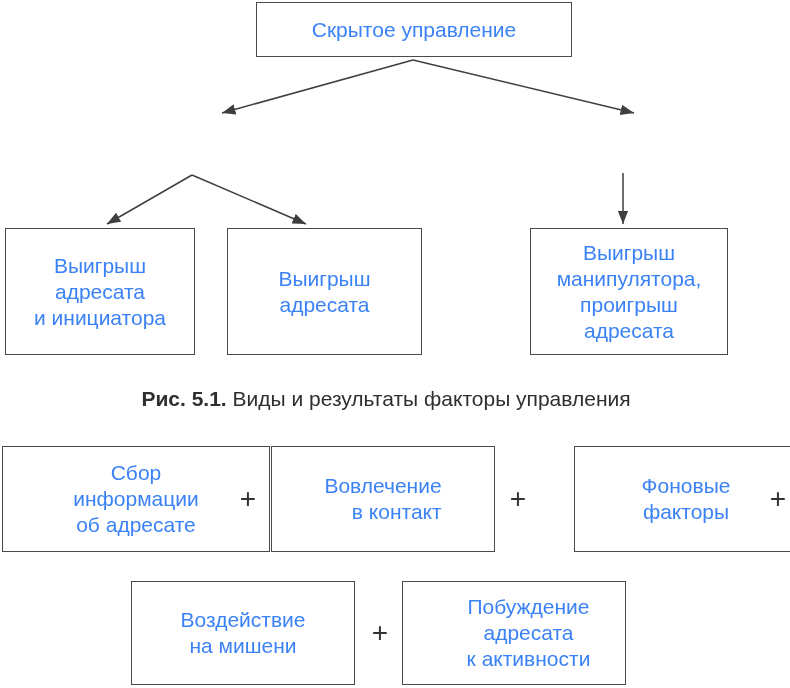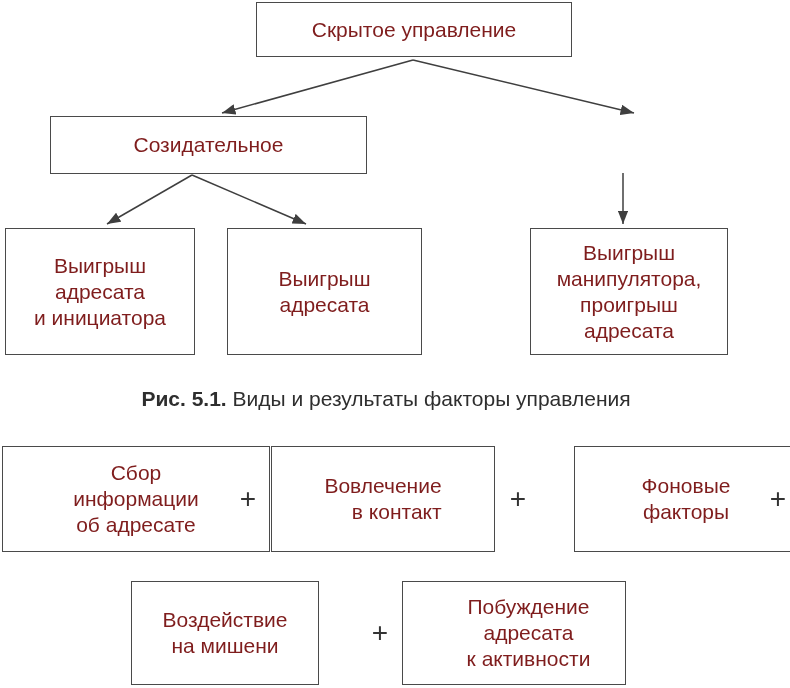--- a/index.html
+++ b/index.html
@@ -19,21 +19,21 @@
     display: flex;
     align-items: center;
     justify-content: center;
     text-align: center;
     box-sizing: border-box;
   }
   .box-label {
     font-size: 21px;
     line-height: 26px;
     white-space: pre-line;
-    color: #7f1d1d;
+    color: #3b82f6;
   }
   .plus {
     position: absolute;
     display: flex;
     align-items: center;
     justify-content: center;
     font-size: 28px;
     color: #333333;
   }
   .caption {
@@ -67,23 +67,20 @@
     <line x1="413" y1="60" x2="634" y2="113" stroke="#3f3f3f" stroke-width="1.5" marker-end="url(#ah)"></line>
     <line x1="192" y1="175" x2="107" y2="224" stroke="#3f3f3f" stroke-width="1.5" marker-end="url(#ah)"></line>
     <line x1="192" y1="175" x2="306" y2="224" stroke="#3f3f3f" stroke-width="1.5" marker-end="url(#ah)"></line>
     <line x1="623" y1="173" x2="623" y2="224" stroke="#3f3f3f" stroke-width="1.5" marker-end="url(#ah)"></line>
   </svg>
 
   <div class="box" style="left:256px; top:2px; width:316px; height:55px;">
     <span class="box-label">Скрытое управление</span>
   </div>
 
-  <div class="box" style="left:50px; top:116px; width:317px; height:58px;">
-    <span class="box-label">Созидательное</span>
-  </div>
 
 
   <div class="box" style="left:5px; top:228px; width:190px; height:127px;">
     <span class="box-label">Выигрыш
 адресата
 и инициатора</span>
   </div>
 
   <div class="box" style="left:227px; top:228px; width:195px; height:127px;">
     <span class="box-label">Выигрыш
@@ -113,21 +110,21 @@
 в контакт</span>
   </div>
   <div class="plus" style="left:503px; top:446px; width:30px; height:106px;">+</div>
 
   <div class="box" style="left:541px; top:446px; width:224px; height:106px;margin-left:33px;">
     <span class="box-label">Фоновые
 факторы</span>
   </div>
   <div class="plus" style="left:766px; top:446px; width:24px; height:106px;">+</div>
 
-  <div class="box" style="left:131px; top:581px; width:188px; height:104px;">
+  <div class="box" style="left:131px; top:581px; width:224px; height:104px;">
     <span class="box-label">Воздействие
 на мишени</span>
   </div>
   <div class="plus" style="left:363px; top:581px; width:34px; height:104px;">+</div>
 
   <div class="box" style="left:402px; top:581px; width:224px; height:104px;padding-left:29px;">
     <span class="box-label">Побуждение
 адресата
 к активности</span>
   </div>

